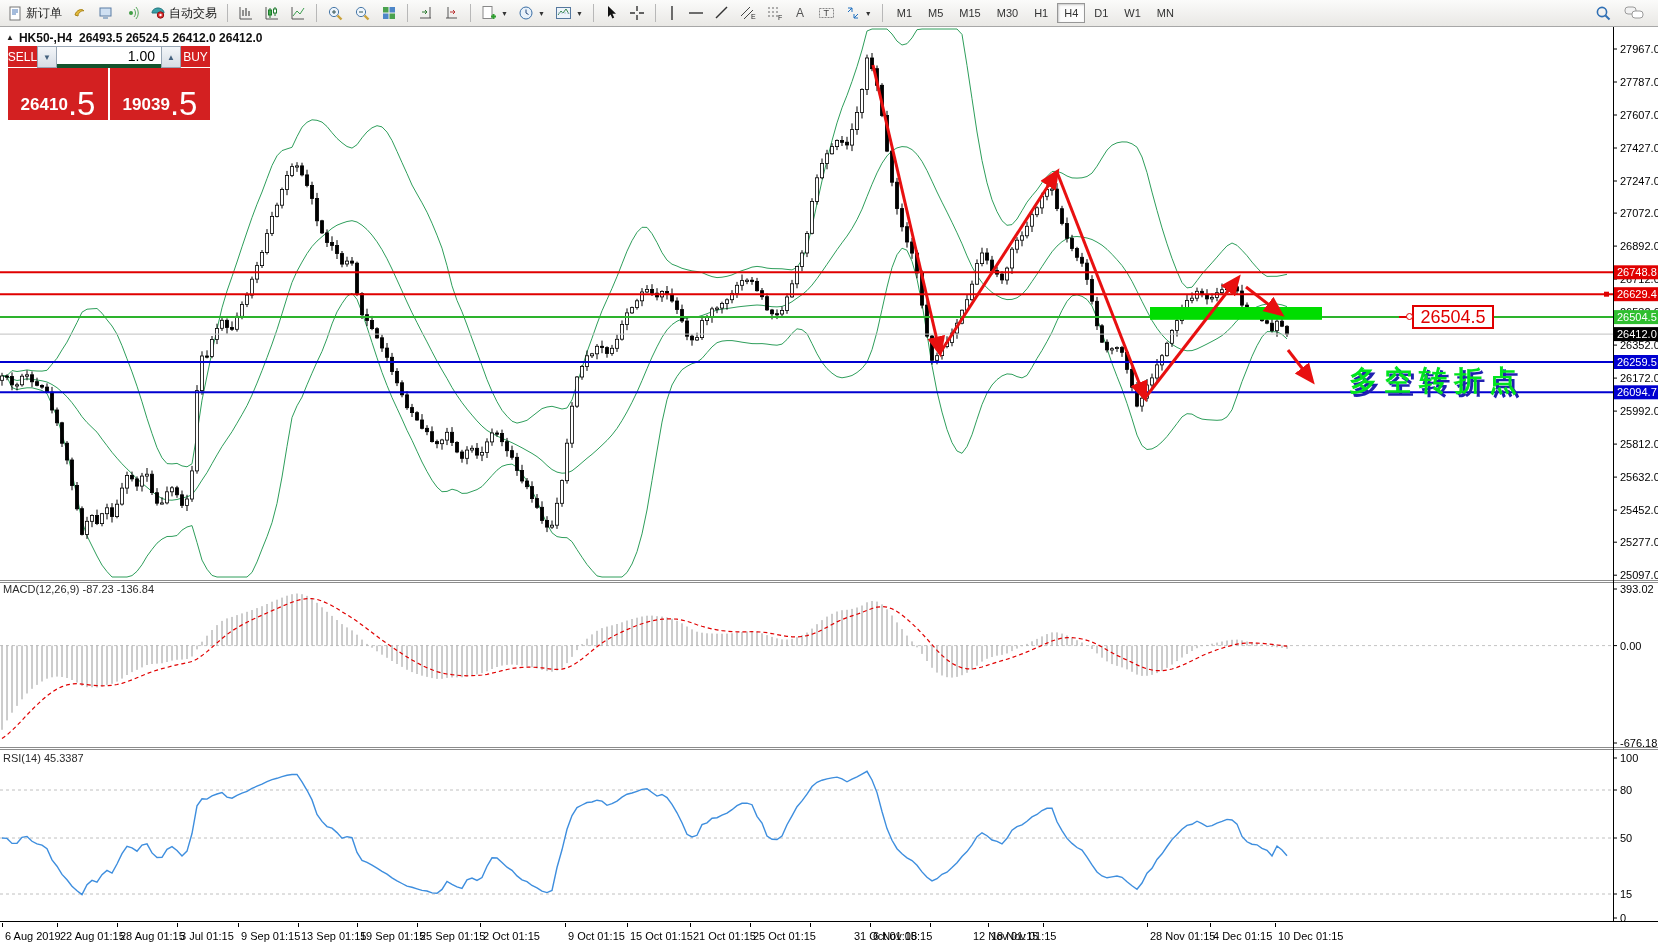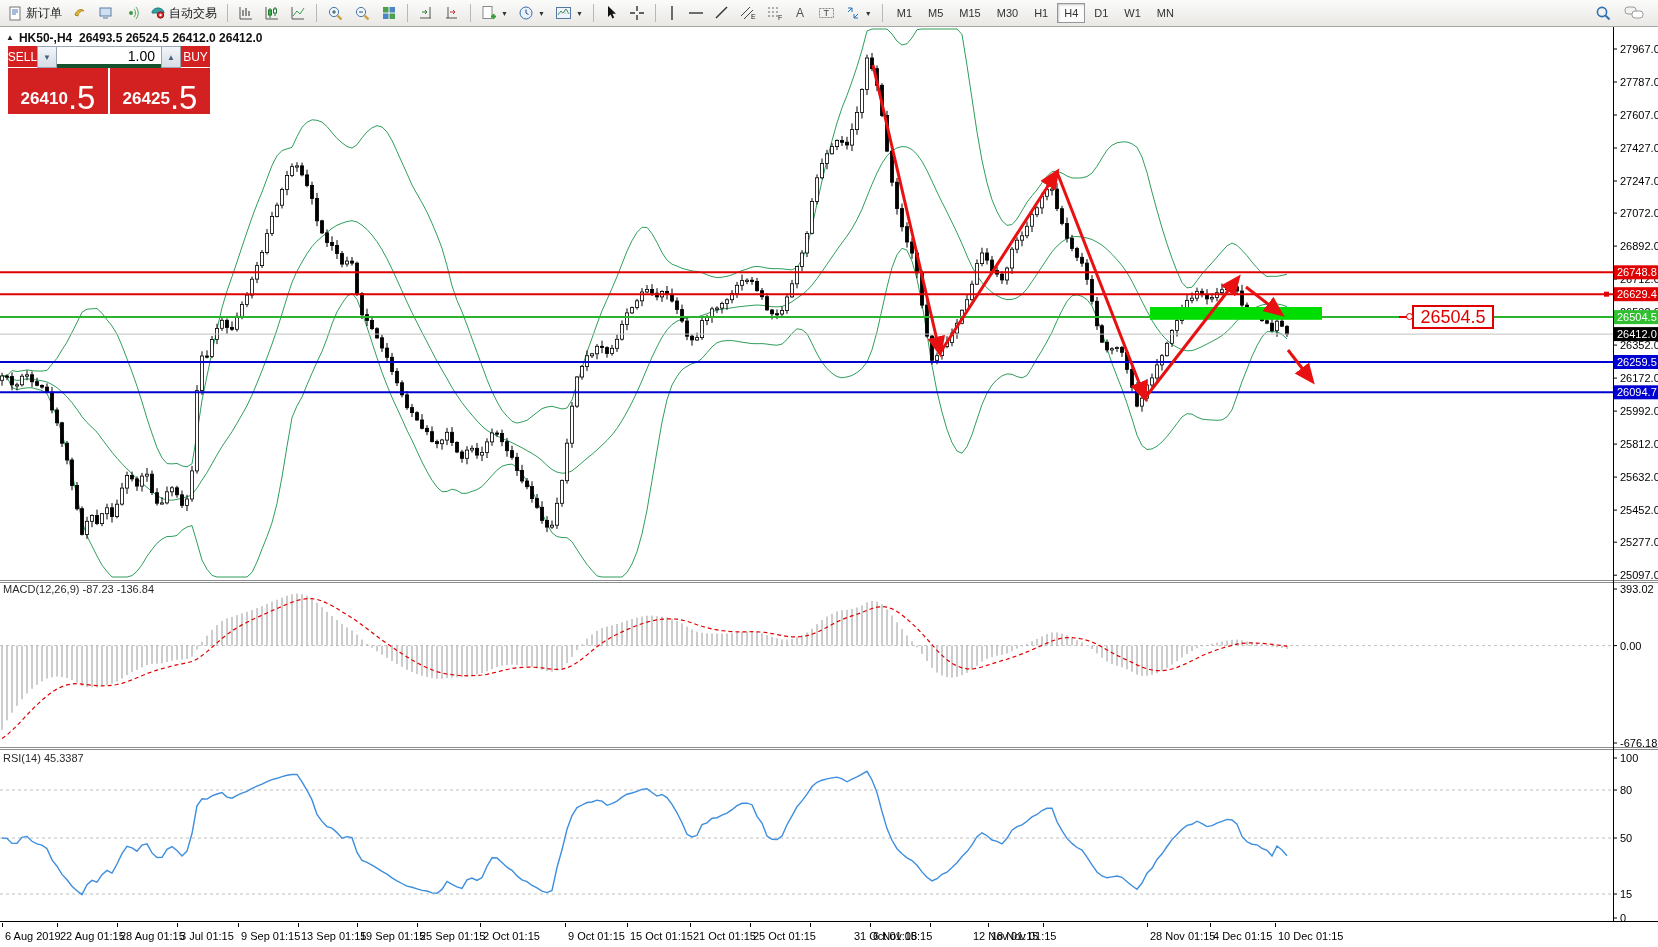--- a/index.html
+++ b/index.html
@@ -27,21 +27,21 @@
   .tw{position:absolute;left:8px;top:19px;width:202px;z-index:6}
   .tw-row{display:flex;height:22px}
   .tw-sell,.tw-buy{width:29px;background:#d32021;color:#fff;font-size:12px;display:flex;
     align-items:center;justify-content:center;border-bottom:1px solid #fff;box-sizing:border-box}
   .tw-spin{width:20px;background:linear-gradient(#f3f6f9,#d7dde5);border:1px solid #97a5b4;
     box-sizing:border-box;display:flex;align-items:center;justify-content:center;
     font-size:8px;color:#44617e}
   .tw-vol{flex:1;background:#fff;border-top:1px solid #97a5b4;border-bottom:4px solid #14532d;
     box-sizing:border-box;font-size:14px;color:#000;display:flex;align-items:center;
     justify-content:flex-end;padding-right:6px}
-  .tw-prices{display:flex;height:46px}
+  .tw-prices{display:flex;height:52px}
   .tw-price{flex:1;background:#d32021;color:#fff;display:flex;align-items:flex-end;
     justify-content:center;padding-bottom:3px}
   .tw-price+.tw-price{margin-left:2px}
   .tw-price .main{font-size:17px;font-weight:bold;line-height:1;margin-bottom:4px}
   .tw-price .frac{font-size:33px;line-height:.82;font-weight:400}
   .ind-label{position:absolute;left:3px;font-size:11px;color:#2b2b2b;z-index:5}
   
   .callout{position:absolute;left:1412px;top:278px;width:78px;height:20px;border:2px solid #e00000;
     background:#fff;color:#e00000;font-size:18px;line-height:20px;text-align:center;z-index:7}
   .callout::before{content:"";position:absolute;left:-15px;top:9px;width:15px;height:2px;background:#e00000}
@@ -1157,30 +1157,31 @@
       <div class="tw-vol">1.00</div>
       <div class="tw-spin">▲</div>
       <div class="tw-buy">BUY</div>
     </div>
     <div class="tw-prices">
       <div class="tw-price">
           <span class="main">26410</span>
           <span class="frac">.5</span>
         </div>
       <div class="tw-price">
-          <span class="main">26425</span>
+          <span class="main">19039</span>
           <span class="frac">.5</span>
         </div>
     </div>
   </div>
 
   <div class="ind-label" style="top:556px">MACD(12,26,9) -87.23 -136.84</div>
   <div class="ind-label" style="top:725px">RSI(14) 45.3387</div>
 
   <div class="callout">26504.5</div>
+  <div class="cn">多空转折点</div>
 </div>
 
 <div class="date-axis" id="date-axis">
     <div class="date-tick" style="left: 2px;"></div>
     <div class="date-label" style="left: 5px;">6 Aug 2019</div>
     <div class="date-tick" style="left: 57px;"></div>
     <div class="date-label" style="left: 60px;">22 Aug 01:15</div>
     <div class="date-tick" style="left: 117px;"></div>
     <div class="date-label" style="left: 120px;">28 Aug 01:15</div>
     <div class="date-tick" style="left: 177px;"></div>

